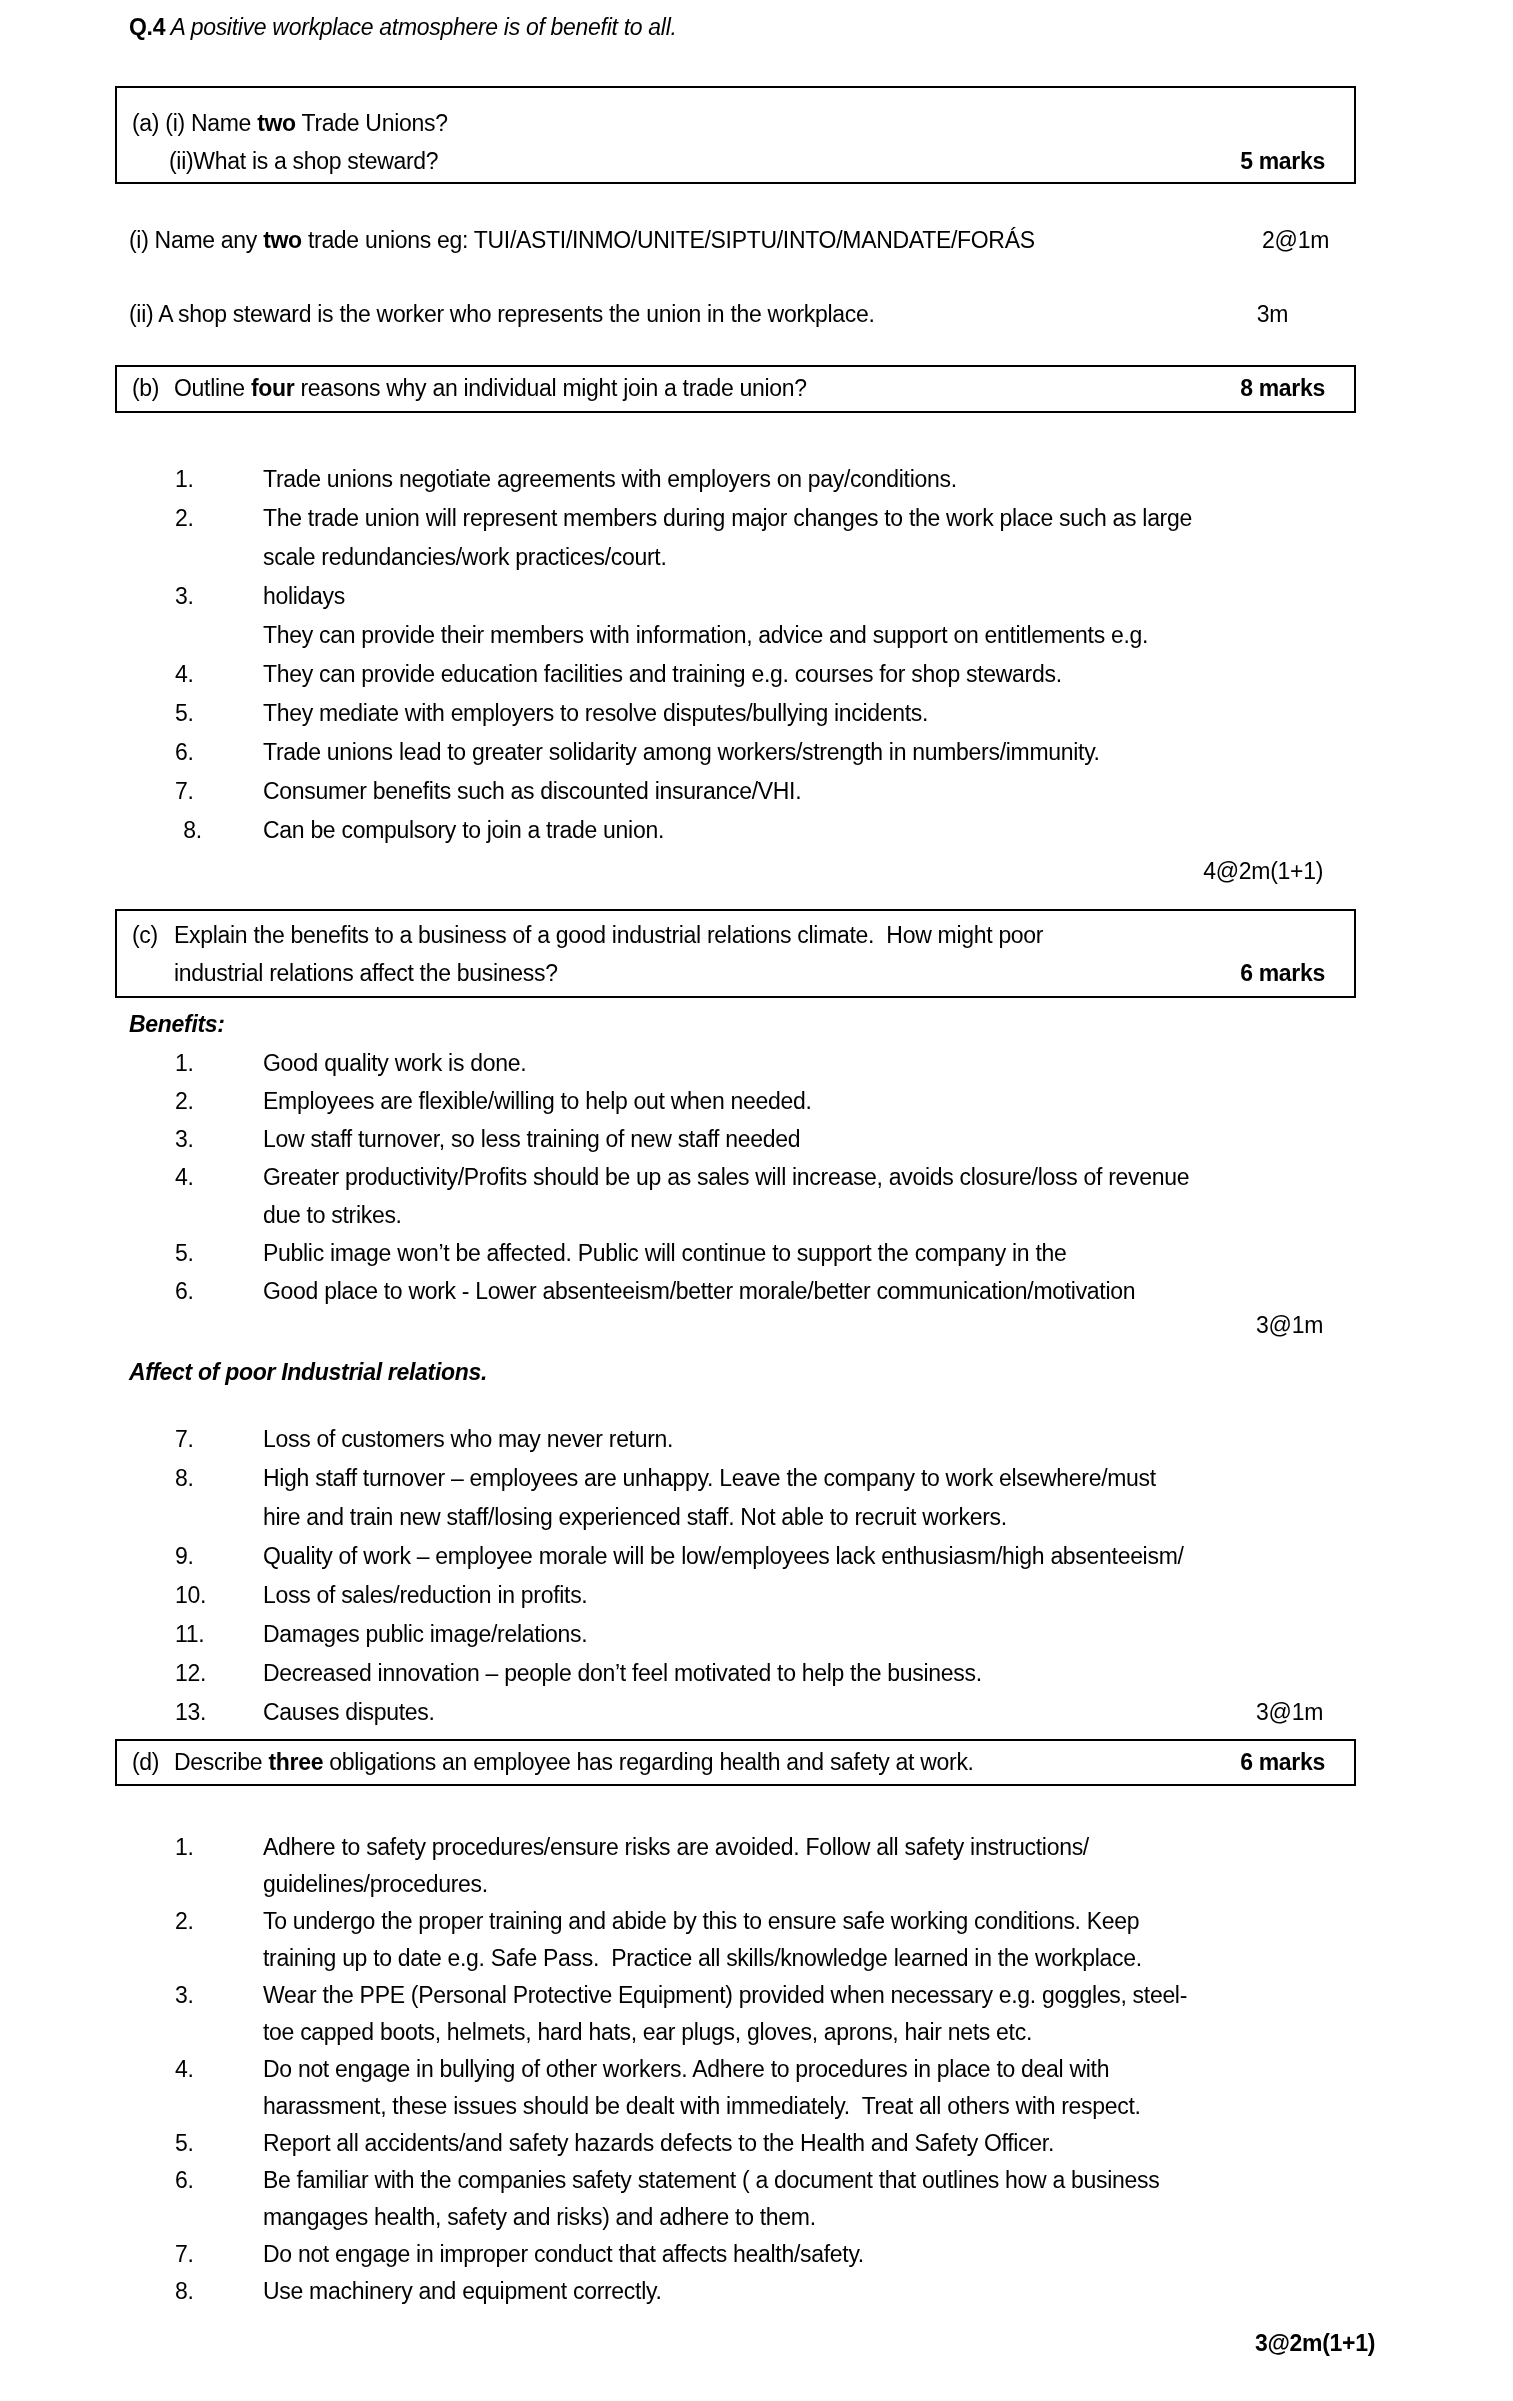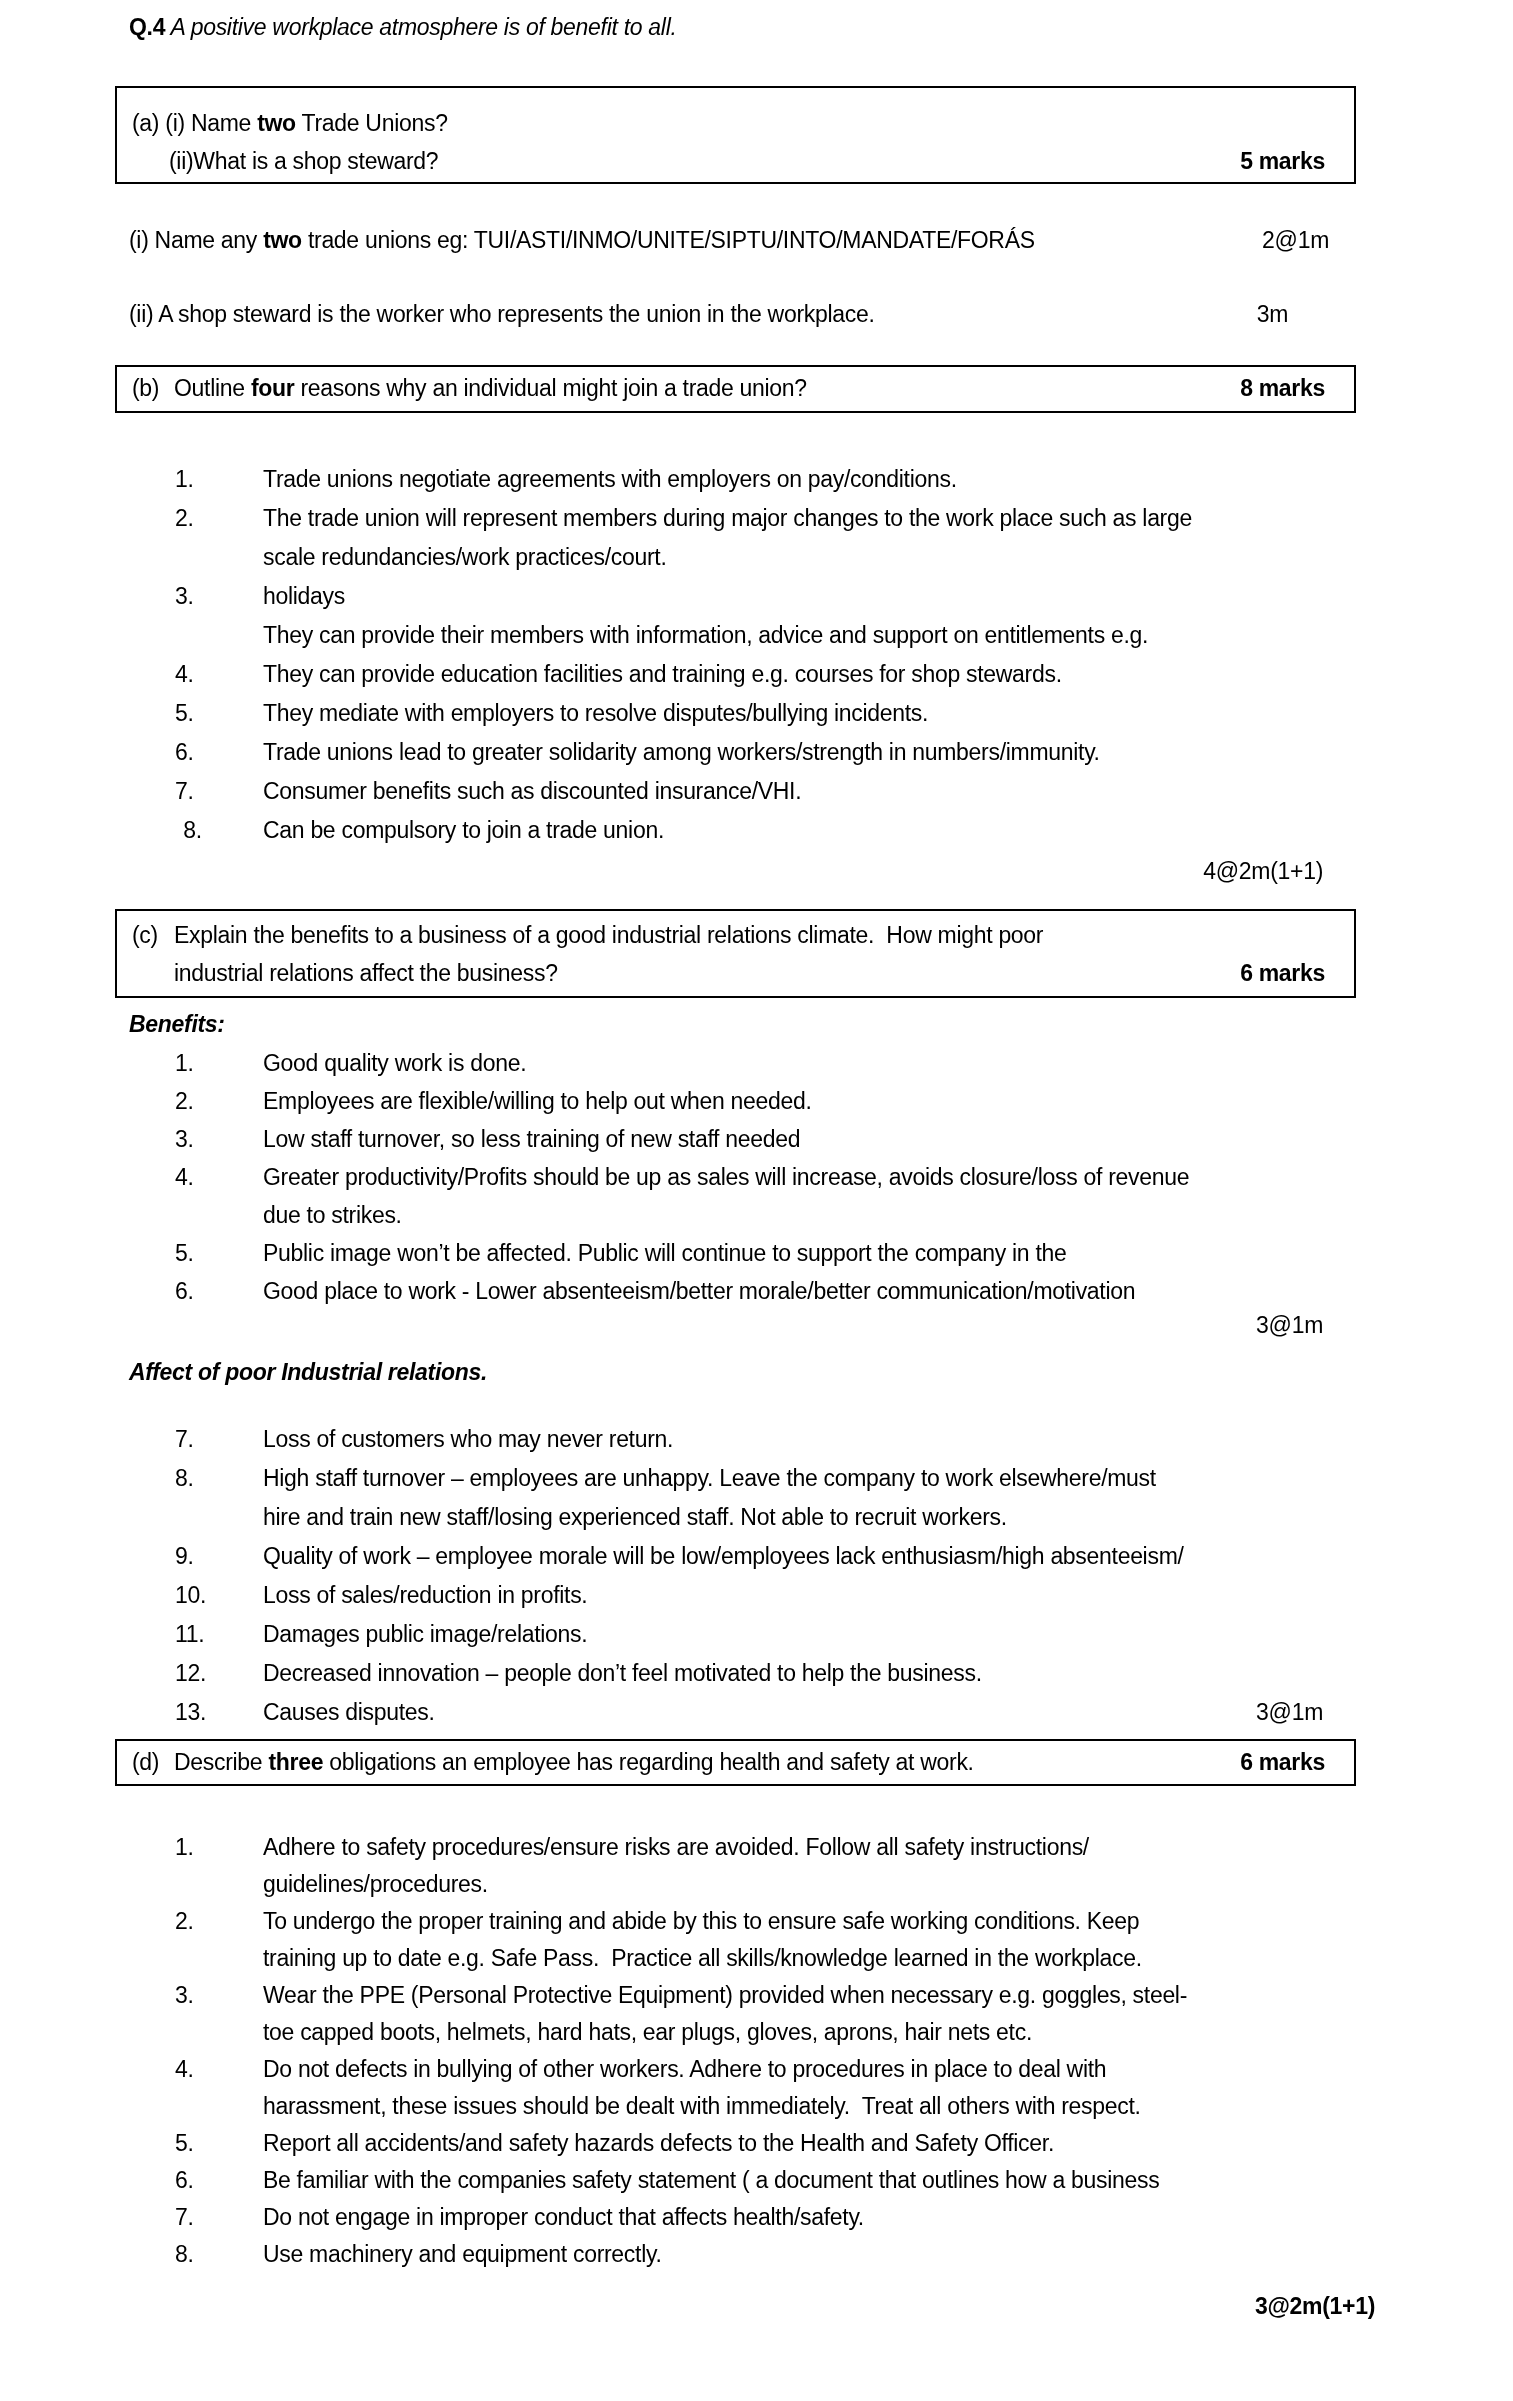--- a/index.html
+++ b/index.html
@@ -281,34 +281,35 @@
       <div class="li">
         <span class="num">3.</span>
         <div class="txt">
           <div class="txt-line">Wear the PPE (Personal Protective Equipment) provided when necessary e.g. goggles, steel-</div>
           <div class="txt-line">toe capped boots, helmets, hard hats, ear plugs, gloves, aprons, hair nets etc.</div>
         </div>
       </div>
       <div class="li">
         <span class="num">4.</span>
         <div class="txt">
-          <div class="txt-line">Do not defects in bullying of other workers. Adhere to procedures in place to deal with</div>
+          <div class="txt-line">Do not engage in bullying of other workers. Adhere to procedures in place to deal with</div>
           <div class="txt-line">harassment, these issues should be dealt with immediately.  Treat all others with respect.</div>
         </div>
       </div>
       <div class="li">
         <span class="num">5.</span>
         <div class="txt">
           <div class="txt-line">Report all accidents/and safety hazards defects to the Health and Safety Officer.</div>
         </div>
       </div>
       <div class="li">
         <span class="num">6.</span>
         <div class="txt">
           <div class="txt-line">Be familiar with the companies safety statement ( a document that outlines how a business</div>
+          <div class="txt-line">mangages health, safety and risks) and adhere to them.</div>
         </div>
       </div>
       <div class="li">
         <span class="num">7.</span>
         <div class="txt">
           <div class="txt-line">Do not engage in improper conduct that affects health/safety.</div>
         </div>
       </div>
       <div class="li">
         <span class="num">8.</span>

